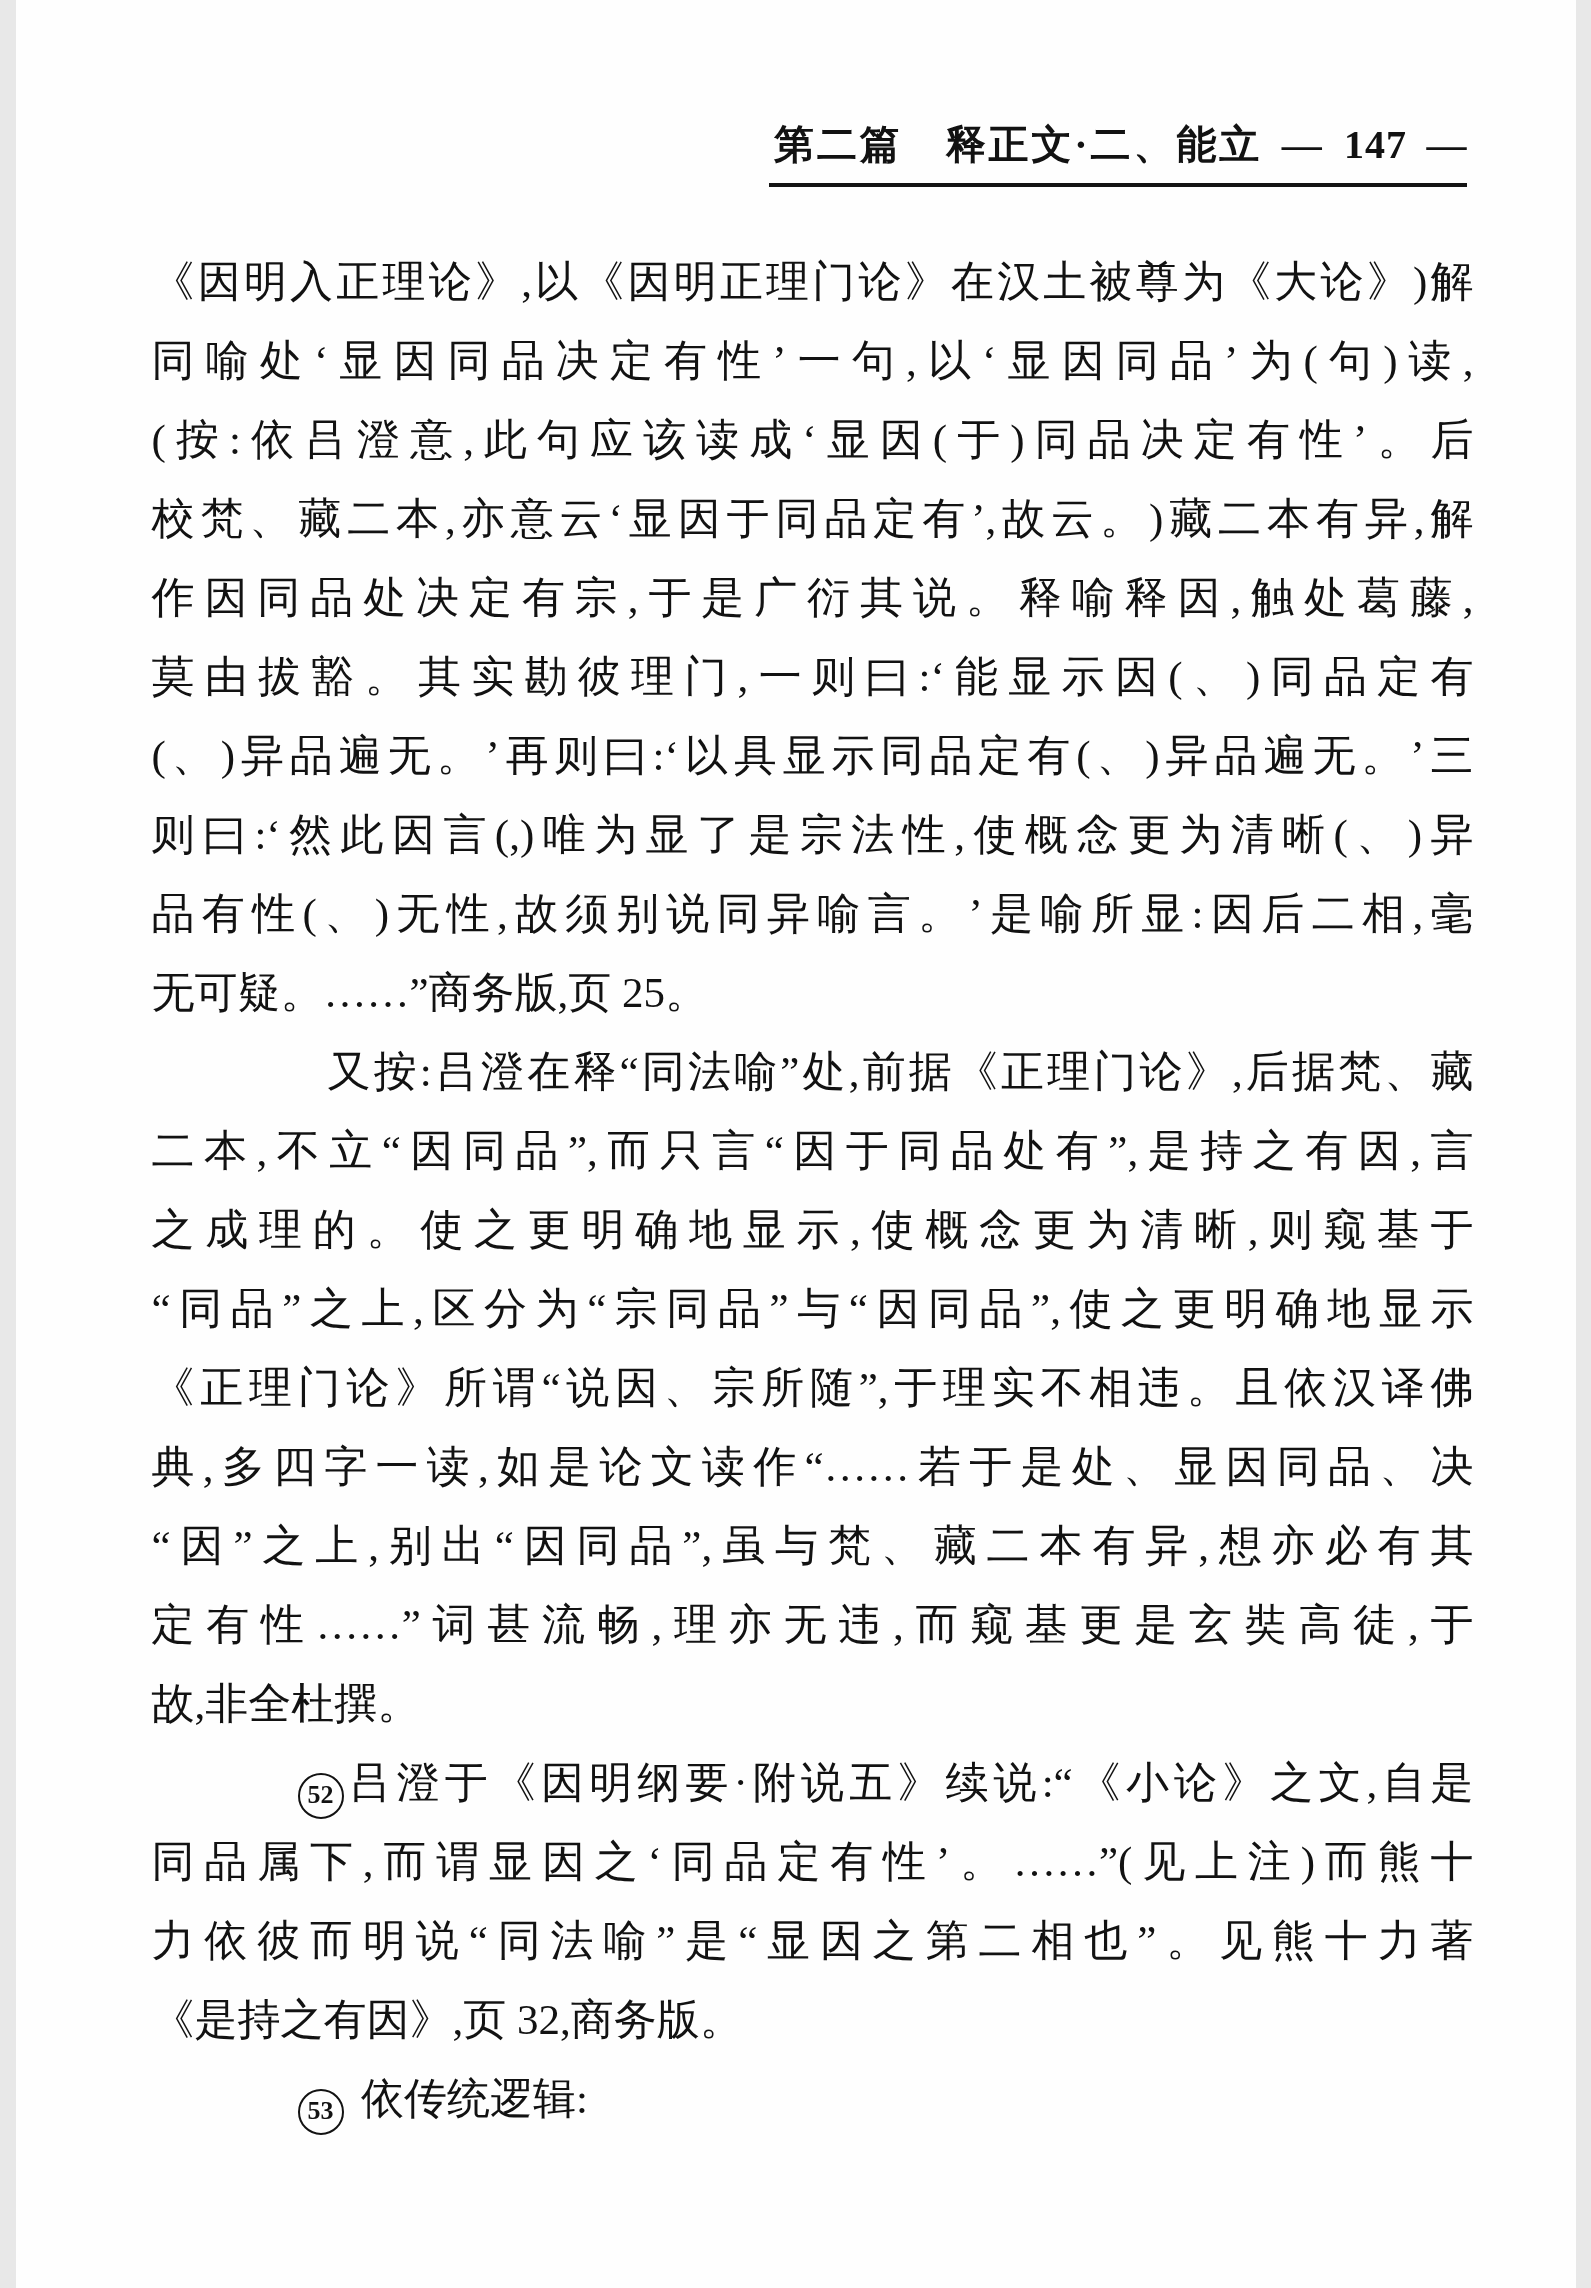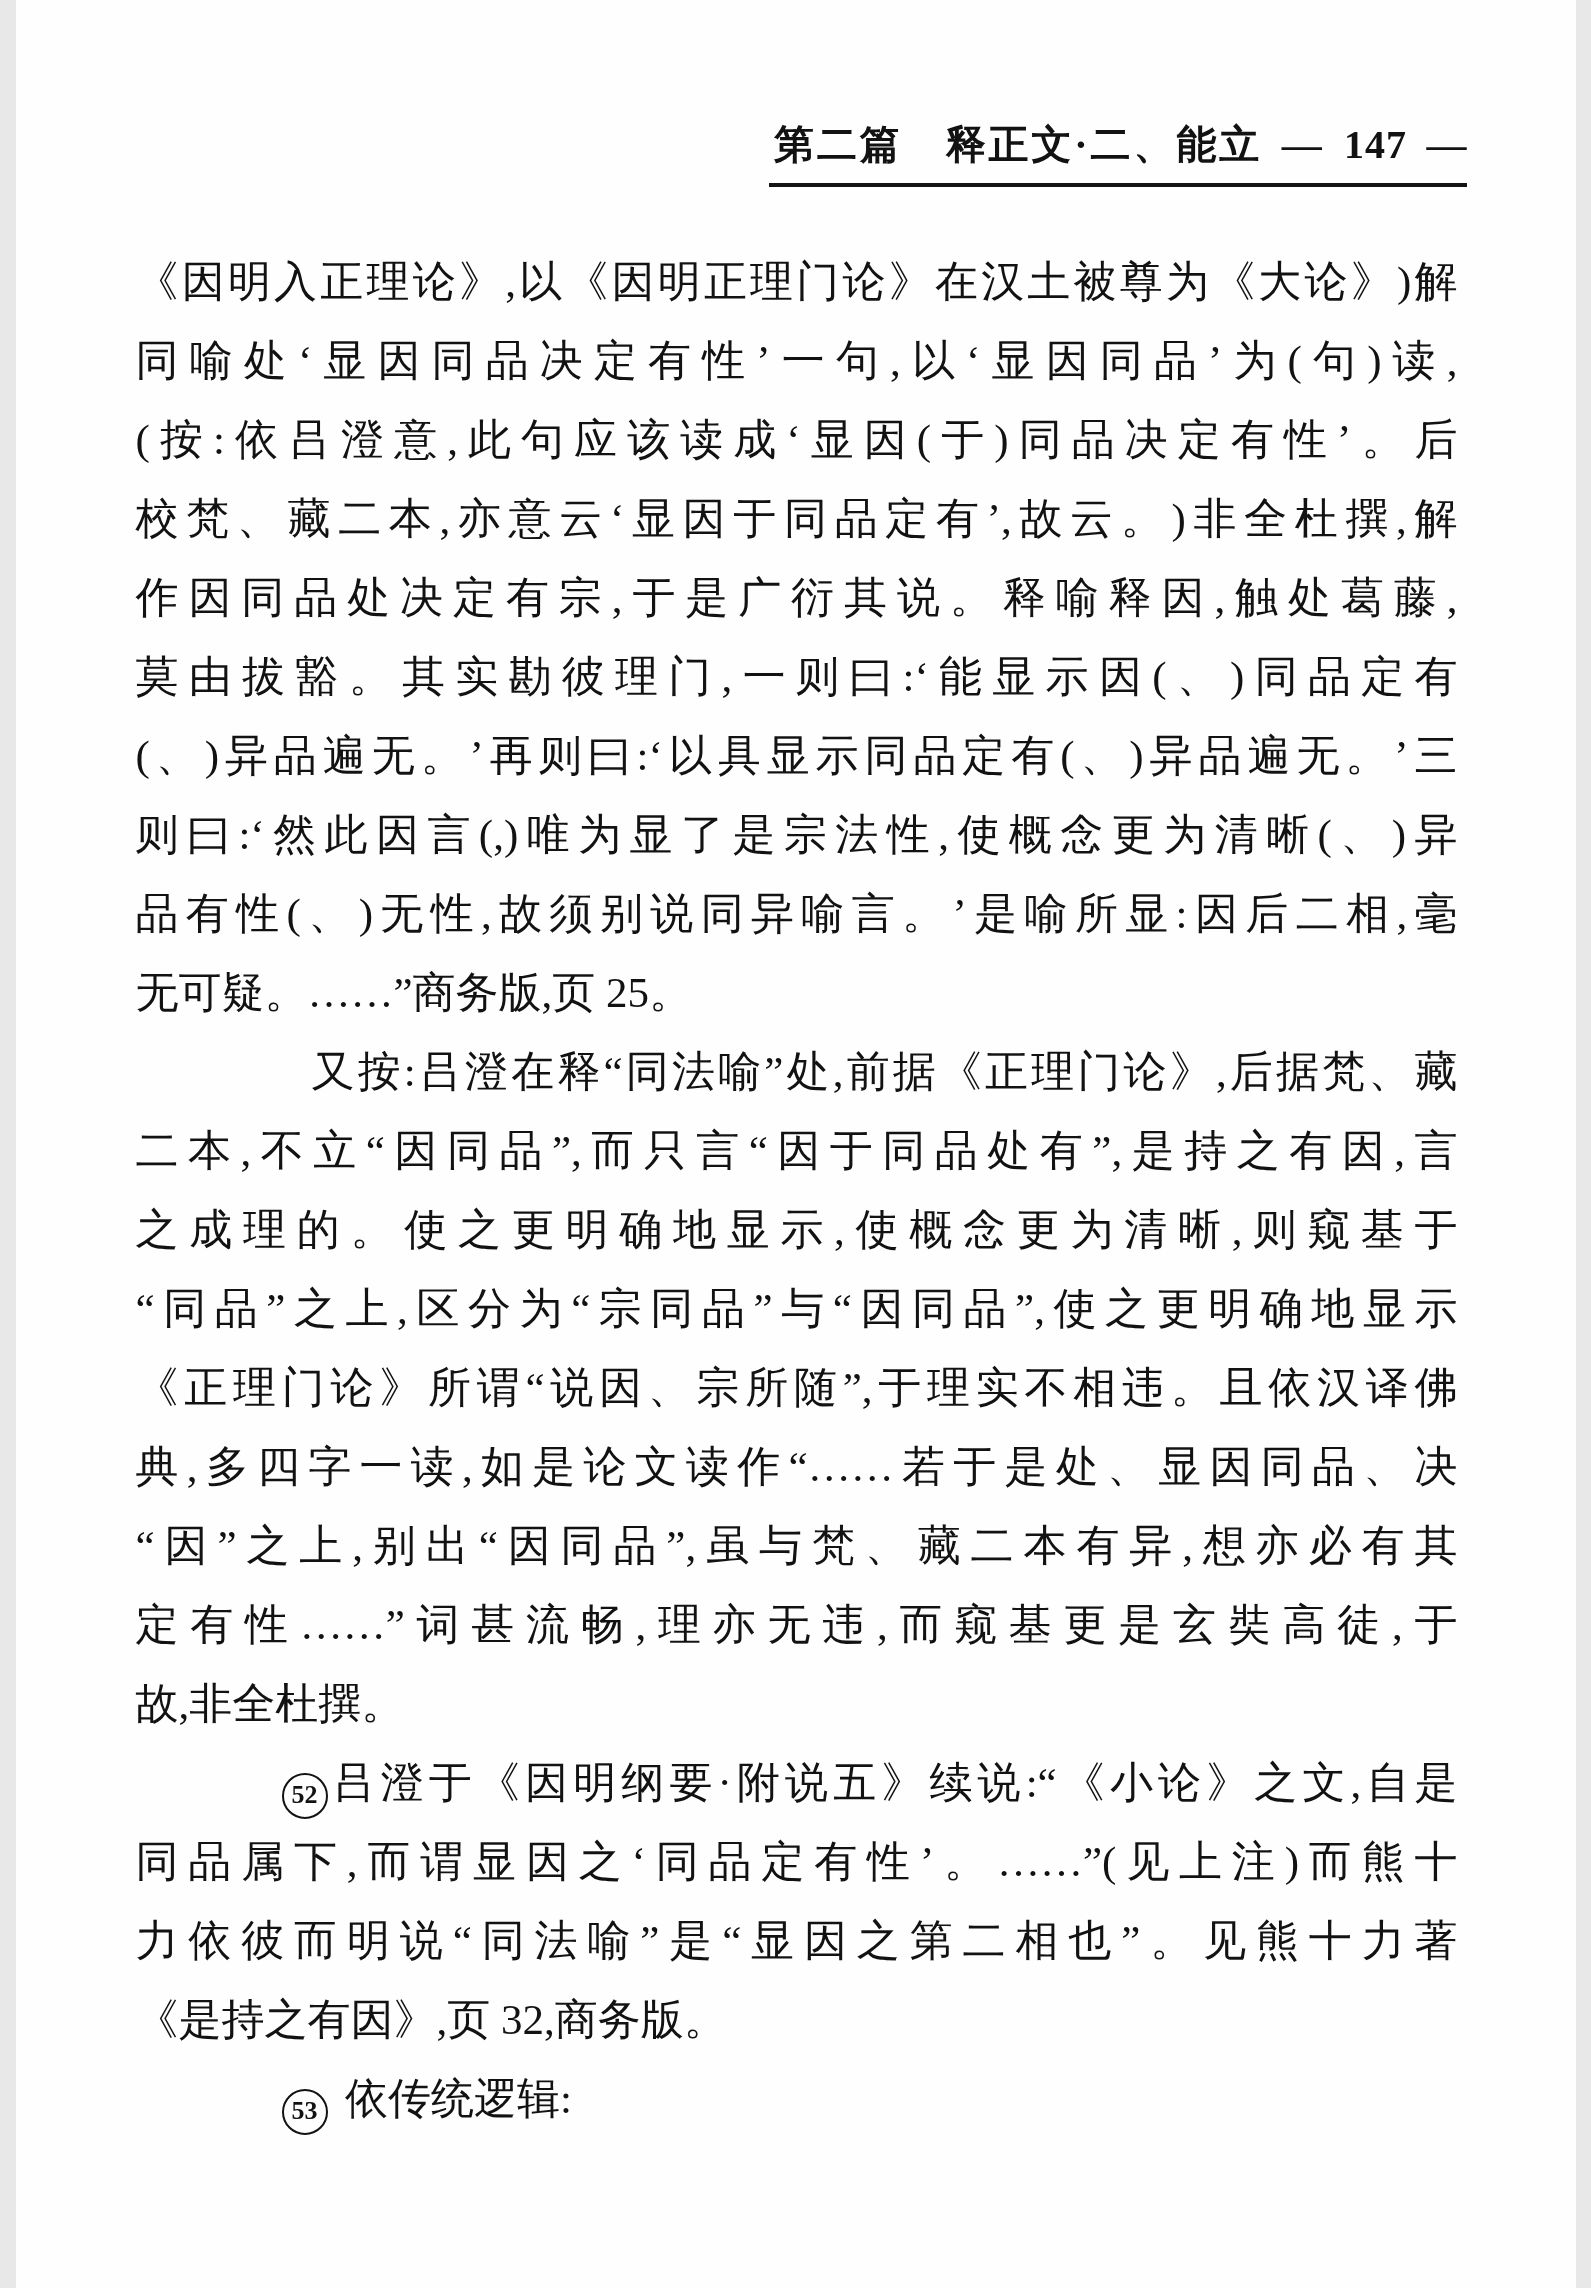--- a/index.html
+++ b/index.html
@@ -32,21 +32,21 @@
     position: absolute;
     top: 183px;
     left: 753px;
     width: 698px;
     height: 3.9px;
     background: #141414;
   }
   .body-text {
     position: absolute;
     top: 242px;
-    left: 120px;
+    left: 136px;
     width: 1322px;
     font-size: 43px;
   }
   .line {
     height: 79px;
     line-height: 79px;
     text-align: justify;
     text-align-last: justify;
   }
   .line.short { text-align: left; text-align-last: left; }
@@ -80,21 +80,21 @@
     <span>—</span>
     <span class="page-num">147</span>
     <span>—</span>
   </div>
   <div class="header-rule"></div>
 
   <div class="body-text">
     <div class="line">《因明入正理论》,以《因明正理门论》在汉土被尊为《大论》)解</div>
     <div class="line">同喻处‘显因同品决定有性’一句,以‘显因同品’为(句)读,</div>
     <div class="line">(按:依吕澄意,此句应该读成‘显因(于)同品决定有性’。后</div>
-    <div class="line">校梵、藏二本,亦意云‘显因于同品定有’,故云。)非全杜撰,解</div>
+    <div class="line">校梵、藏二本,亦意云‘显因于同品定有’,故云。)藏二本有异,解</div>
     <div class="line">作因同品处决定有宗,于是广衍其说。释喻释因,触处葛藤,</div>
     <div class="line">莫由拔豁。其实勘彼理门,一则曰:‘能显示因(、)同品定有</div>
     <div class="line">(、)异品遍无。’再则曰:‘以具显示同品定有(、)异品遍无。’三</div>
     <div class="line">则曰:‘然此因言(,)唯为显了是宗法性,使概念更为清晰(、)异</div>
     <div class="line">品有性(、)无性,故须别说同异喻言。’是喻所显:因后二相,毫</div>
     <div class="line short">无可疑。……”商务版,页 25。</div>
     <div class="line p-indent">又按:吕澄在释“同法喻”处,前据《正理门论》,后据梵、藏</div>
     <div class="line">二本,不立“因同品”,而只言“因于同品处有”,是持之有因,言</div>
     <div class="line">之成理的。使之更明确地显示,使概念更为清晰,则窥基于</div>
     <div class="line">“同品”之上,区分为“宗同品”与“因同品”,使之更明确地显示</div>

